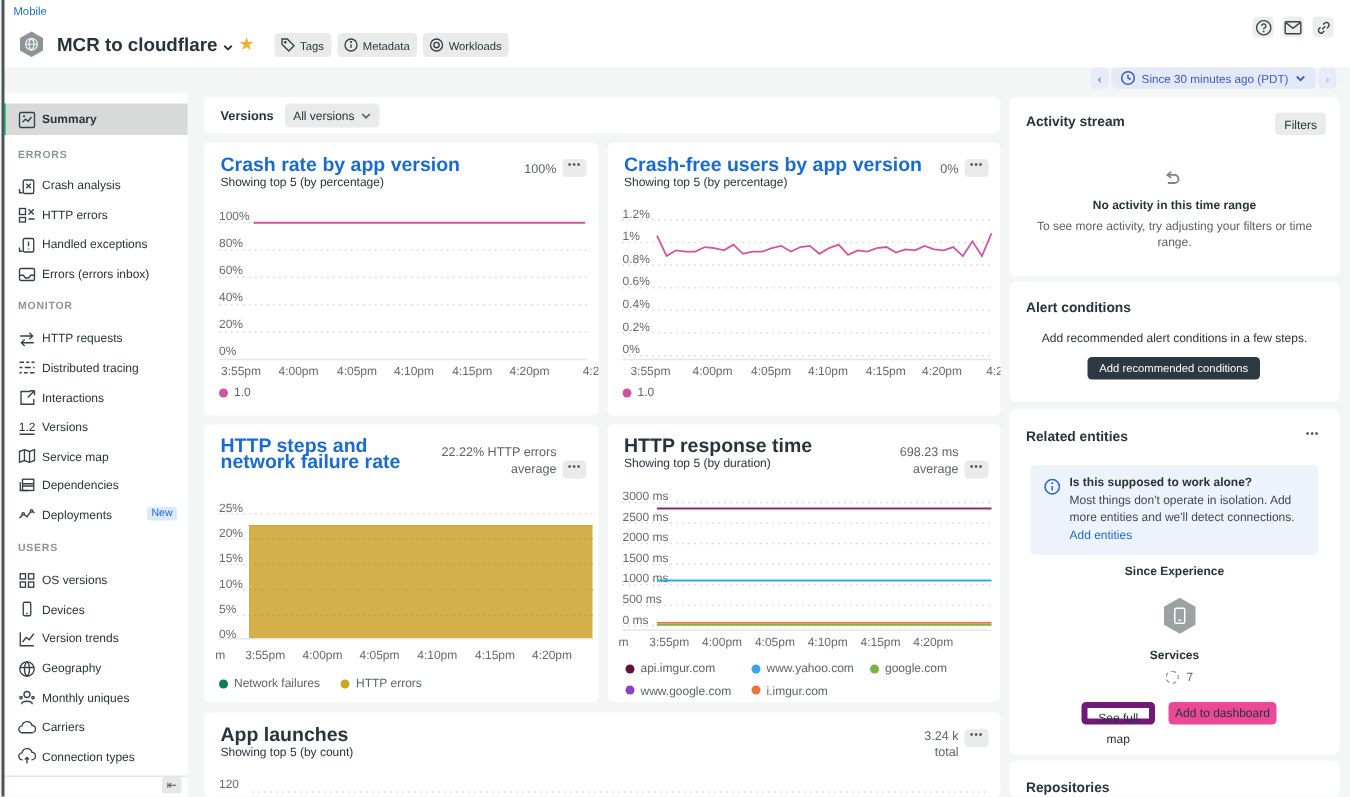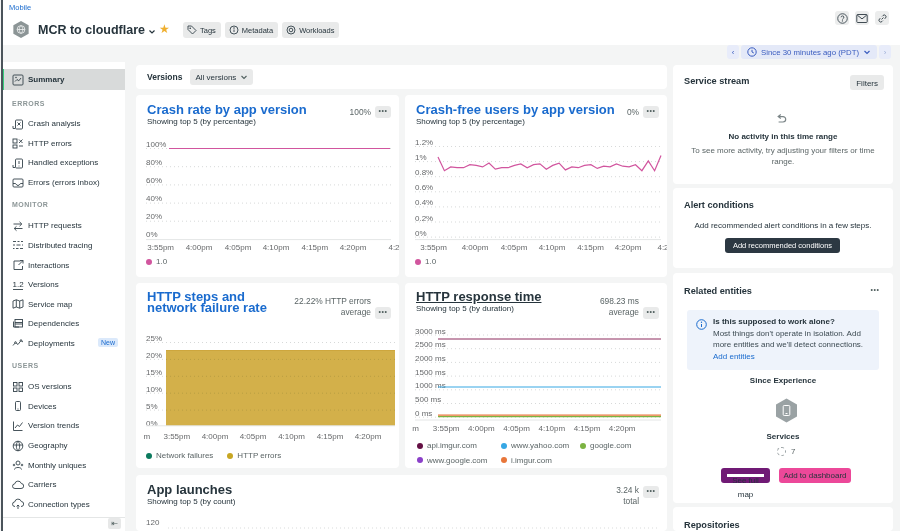--- a/index.html
+++ b/index.html
@@ -445,21 +445,21 @@
     </g>
   </svg>
   <div class="legend" style="top:168px;">
       <span><i class="ldot" style="background:#0c7a5e;"></i>Network failures</span>
       <span><i class="ldot" style="background:#c7a623;"></i>HTTP errors</span>
     </div>
 </div>
 
 <div class="card" style="left:405px;top:283px;width:262px;height:185px;">
   <div style="padding:8px 0 0 11px;">
-      <div class="c-title" style="color:#26343c;text-decoration:underline;">HTTP response time</div>
+      <div class="c-title" style="color:#26343c;">HTTP response time</div>
   <div class="c-sub">Showing top 5 (by duration)</div>
     </div>
   <div class="c-val" style="top:13px;">698.23 ms<br>average</div>
     <div class="c-dots" style="top:24px;">•••</div>
   <svg style="position:absolute;left:0;top:0;" width="262" height="152" viewBox="0 0 262 152">
     <g font-size="8" fill="#67696b" font-family="Liberation Sans">
       <text x="10" y="50.5">3000 ms</text>
         <text x="10" y="64.2">2500 ms</text>
         <text x="10" y="77.9">2000 ms</text>
       <text x="10" y="91.6">1500 ms</text>
@@ -507,21 +507,21 @@
     </div>
   <div class="c-val" style="top:10px;">3.24 k<br>total</div>
     <div class="c-dots">•••</div>
   <svg style="position:absolute;left:0;top:0;" width="531" height="56" viewBox="0 0 531 56">
     <text x="10" y="50" font-size="8" fill="#67696b" font-family="Liberation Sans">120</text>
     <line x1="32" y1="53" x2="522" y2="53" stroke="#d9dbdb" stroke-width="1" stroke-dasharray="1,3"></line>
   </svg>
 </div>
 
 <div class="rcard" style="top:65px;height:119px;">
-  <div class="rhead" style="padding:11px 0 0 11px;">Service stream</div>
+  <div class="rhead" style="padding:11px 0 0 11px;">Activity stream</div>
   <div style="position:absolute;right:9px;top:10px;height:15px;background:#e9eaea;border-radius:3px;display:flex;align-items:center;padding:0 6px;gap:4px;font-size:8px;color:#26343c;flex-direction:column;">
     <svg width="9" height="9" viewBox="0 0 9 9">
         <path d="M1 1.5 h7 M2.2 4 h4.6 M3.4 6.5 h2.2" stroke="#33424a" stroke-width="0.9"></path>
       </svg>Filters
     <svg width="7" height="7" viewBox="0 0 8 8">
         <path d="M1.5 3 L4 5.5 L6.5 3" stroke="#33424a" stroke-width="0.9" fill="none"></path>
       </svg>
   </div>
   <svg style="position:absolute;left:104px;top:49px;" width="10" height="10" viewBox="0 0 10 10">
     <path d="M2 2.6 H6 a2.7 2.7 0 0 1 0 5.4 H1.6" fill="none" stroke="#7b8587" stroke-width="1.2"></path>
@@ -554,19 +554,19 @@
   <svg style="position:absolute;left:102px;top:125px;" width="23" height="25" viewBox="0 0 23 25">
     <path d="M11.5 0.5 L22 6.5 V18.5 L11.5 24.5 L1 18.5 V6.5 Z" fill="#9aa2a4"></path>
     <g stroke="#fff" stroke-width="1" fill="none">
         <rect x="8.2" y="7.5" width="6.6" height="10" rx="1"></rect>
         <line x1="10.5" y1="15.5" x2="12.5" y2="15.5"></line>
       </g>
   </svg>
   <div style="position:absolute;top:159px;width:100%;text-align:center;font-size:8px;font-weight:bold;color:#26343c;">Services</div>
   <div style="position:absolute;left:104px;top:174px;width:9px;height:9px;border:1.2px dashed #9aa2a4;border-radius:50%;"></div>
   <div style="position:absolute;left:118px;top:174px;font-size:8px;color:#5b6566;">7</div>
-  <div style="position:absolute;left:48px;top:195px;width:49px;height:15px;border:6px solid #701a75;border-radius:3px;background:#fff;font-size:8px;color:#26343c;text-align:center;line-height:14px;">See full map</div>
+  <div style="position:absolute;left:48px;top:195px;width:49px;height:15px;border:4px solid #701a75;border-radius:3px;background:#fff;font-size:8px;color:#26343c;text-align:center;line-height:14px;">See full map</div>
   <div style="position:absolute;left:106px;top:195px;width:72px;height:15px;border-radius:3px;background:#ec4899;font-size:8px;color:#26343c;text-align:center;line-height:15px;">Add to dashboard</div>
 </div>
 
 <div class="rcard" style="top:507px;height:24px;">
   <div class="rhead" style="padding:13px 0 0 11px;">Repositories</div>
 </div>
 
 </body></html>

